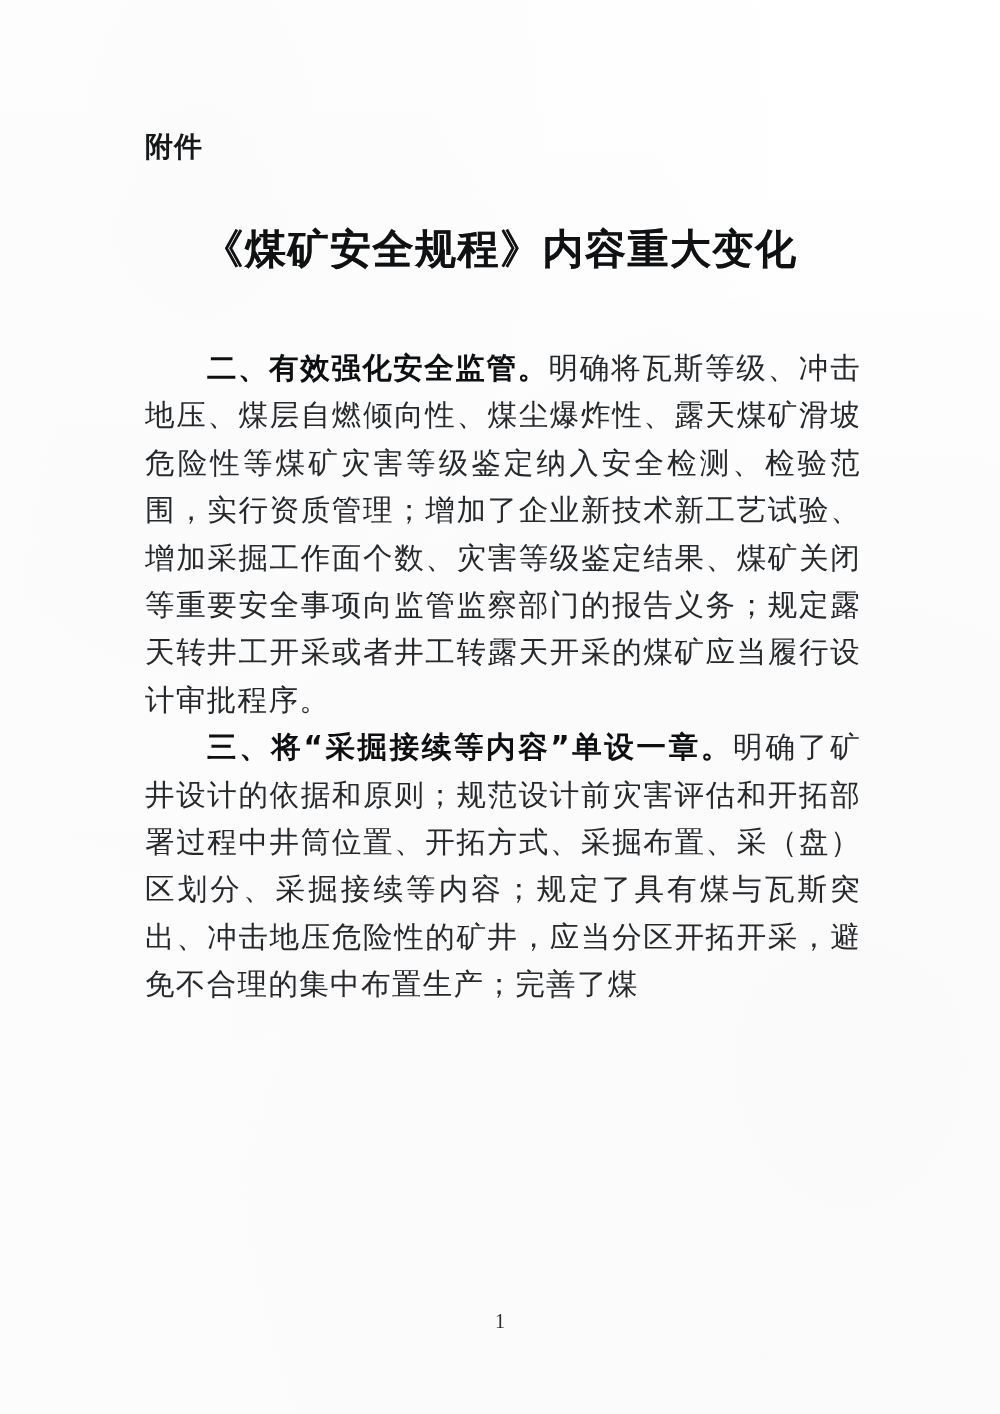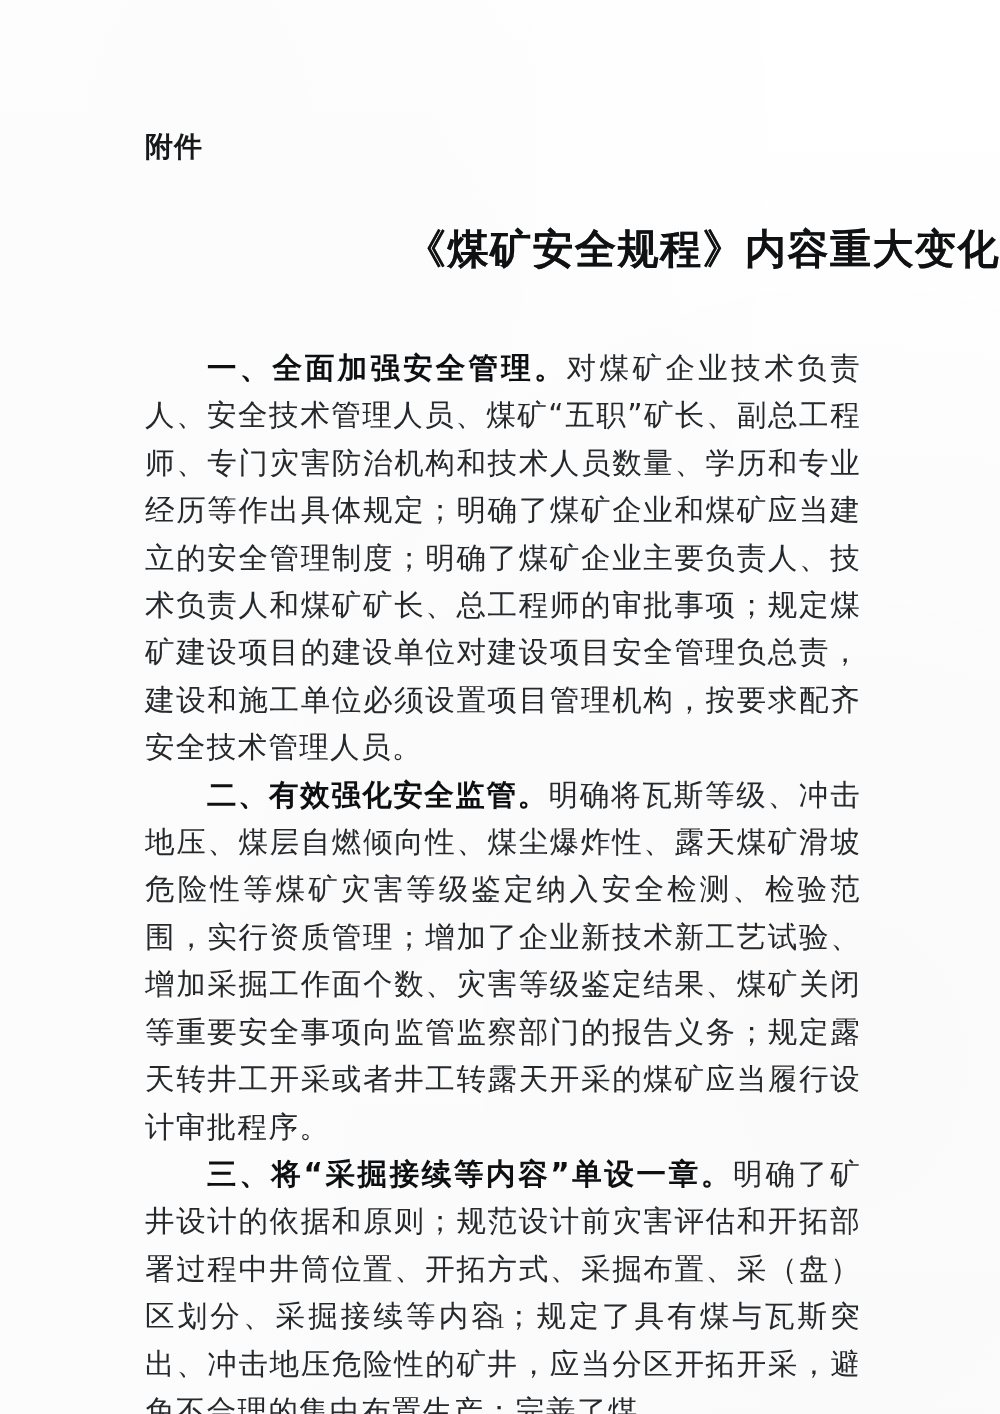--- a/index.html
+++ b/index.html
@@ -52,21 +52,21 @@
     font-weight: 600;
     letter-spacing: 1px;
     color: #16181a;
   }
 
   .doc-title {
     position: absolute;
     left: 0;
     right: 0;
     top: 222px;
-    text-align: right;
+    text-align: center;
     font-family: "DejaVu Serif", "Liberation Serif", serif;
     font-size: 41px;
     font-weight: 700;
     letter-spacing: 1.5px;
     color: #0f1113;
     text-shadow: 0 0 0.6px rgba(0,0,0,0.55);
   }
 
   .body-block {
     position: absolute;
@@ -115,23 +115,20 @@
 
 <div class="page">
   <div class="content">
 
     <div class="attachment-label">附件</div>
 
     <div class="doc-title">《煤矿安全规程》内容重大变化</div>
 
     <div class="body-block">
 
-      <p class="para">
-        <span class="lead">一、全面加强安全管理。</span><span>对煤矿企业技术负责人、安全技术管理人员、煤矿“五职”矿长、副总工程师、专门灾害防治机构和技术人员数量、学历和专业经历等作出具体规定；明确了煤矿企业和煤矿应当建立的安全管理制度；明确了煤矿企业主要负责人、技术负责人和煤矿矿长、总工程师的审批事项；规定煤矿建设项目的建设单位对建设项目安全管理负总责，建设和施工单位必须设置项目管理机构，按要求配齐安全技术管理人员。</span>
-      </p>
 
       <p class="para">
         <span class="lead">二、有效强化安全监管。</span><span>明确将瓦斯等级、冲击地压、煤层自燃倾向性、煤尘爆炸性、露天煤矿滑坡危险性等煤矿灾害等级鉴定纳入安全检测、检验范围，实行资质管理；增加了企业新技术新工艺试验、增加采掘工作面个数、灾害等级鉴定结果、煤矿关闭等重要安全事项向监管监察部门的报告义务；规定露天转井工开采或者井工转露天开采的煤矿应当履行设计审批程序。</span>
       </p>
 
       <p class="para">
         <span class="lead">三、将“采掘接续等内容”单设一章。</span><span>明确了矿井设计的依据和原则；规范设计前灾害评估和开拓部署过程中井筒位置、开拓方式、采掘布置、采（盘）区划分、采掘接续等内容；规定了具有煤与瓦斯突出、冲击地压危险性的矿井，应当分区开拓开采，避免不合理的集中布置生产；完善了煤</span>
       </p>
 
     </div>

